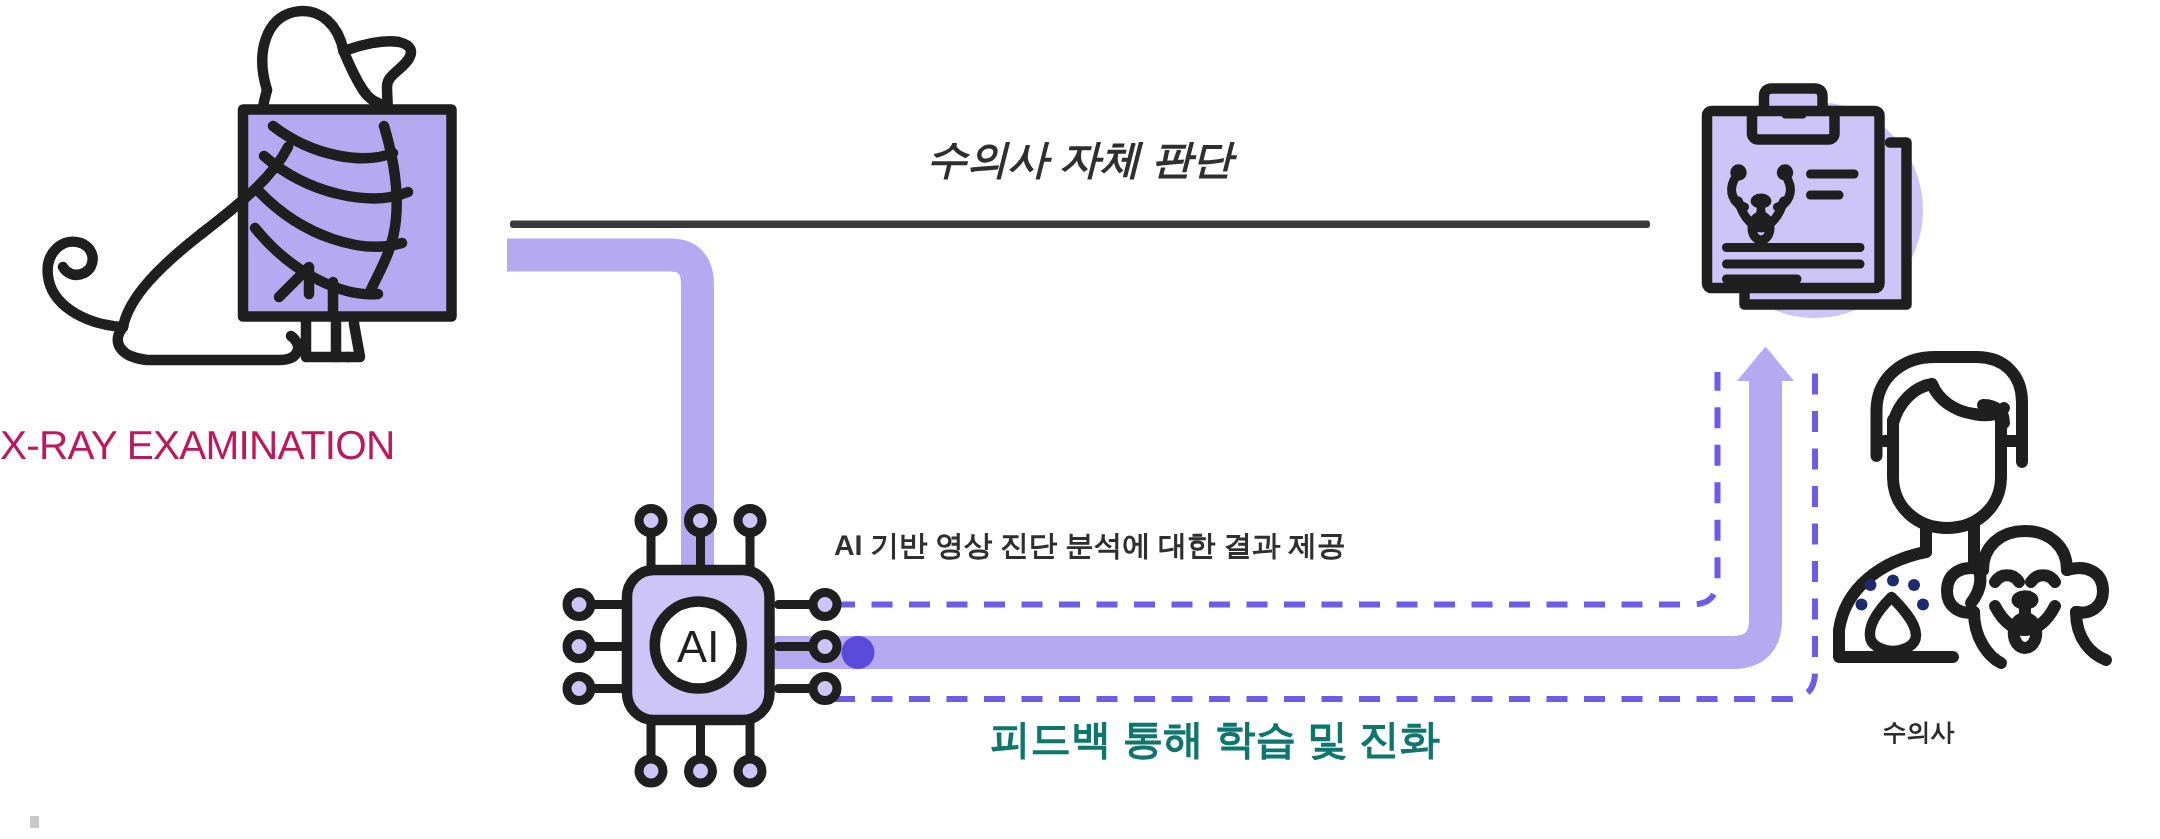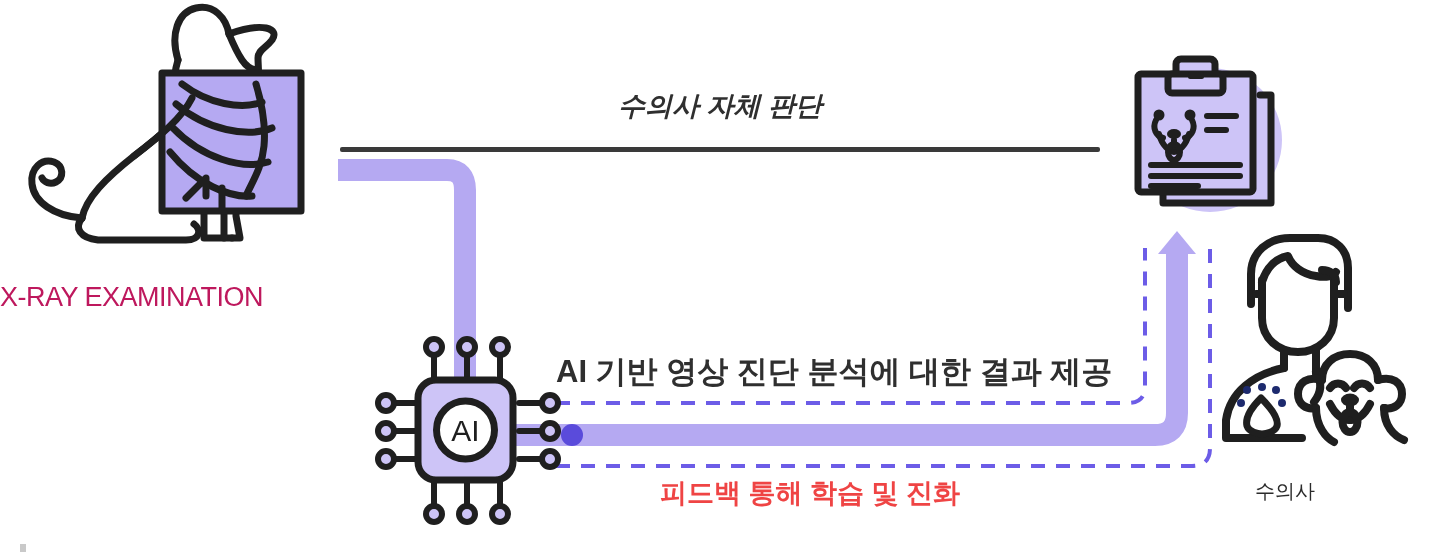--- a/index.html
+++ b/index.html
@@ -36,38 +36,38 @@
     text-align: center;
     font-size: 27px;
     font-weight: 700;
     color: #2f2f2f;
     white-space: nowrap;
     font-style: italic;
   }
   .label-mid {
     left: 556px;
     top: 351px;
-    font-size: 31px;
+    font-size: 19px;
     font-weight: 700;
     color: #2f2f2f;
     white-space: nowrap;
   }
   .label-bottom {
     left: 660px;
     top: 475px;
     font-size: 27px;
     font-weight: 700;
-    color: #ef4444;
+    color: #0f766e;
     white-space: nowrap;
   }
   .label-vet {
     left: 1255px;
     top: 478px;
-    font-size: 20px;
-    font-weight: 400;
+    font-size: 16px;
+    font-weight: 700;
     color: #2b2b2b;
     white-space: nowrap;
   }
 
   
   .solid-rule {
     left: 340px;
     top: 147px;
     width: 760px;
     height: 5px;

